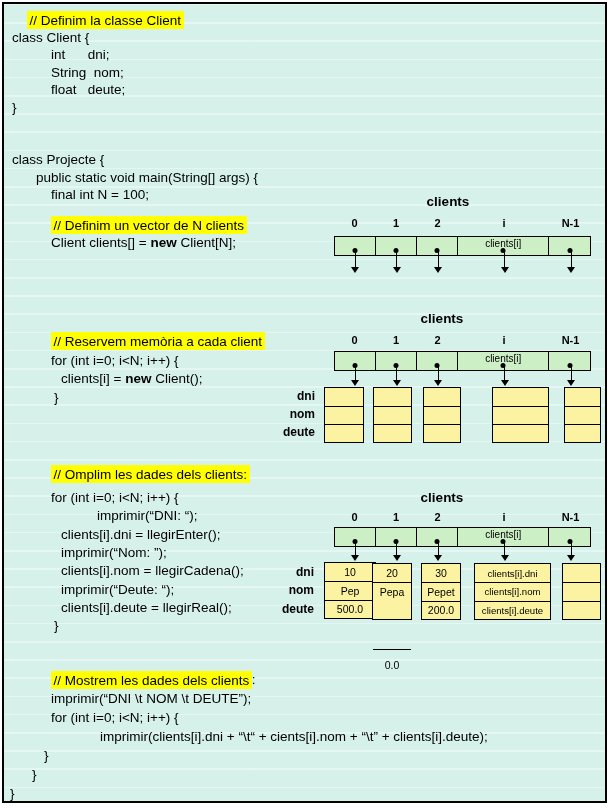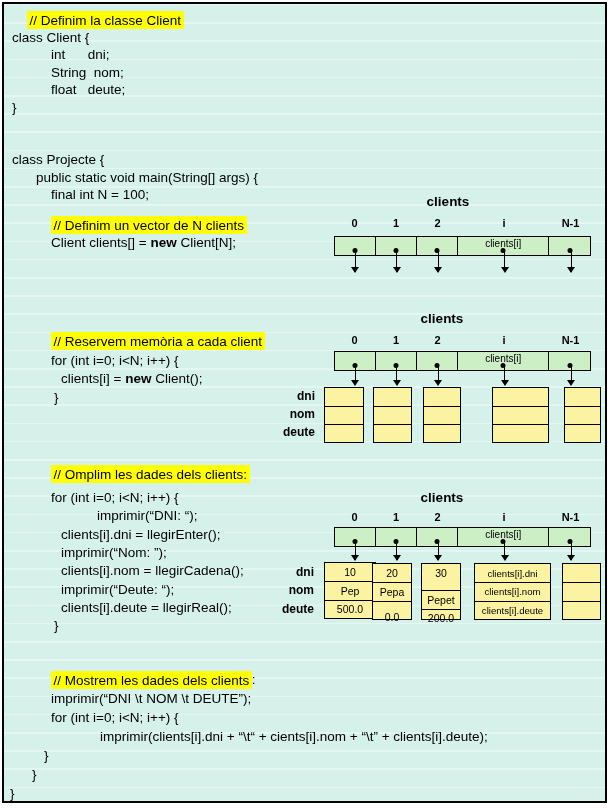--- a/index.html
+++ b/index.html
@@ -237,25 +237,25 @@
     <div class="flabel" style="left: 268px; top: 586.45px;">nom</div>
     <div class="flabel" style="left: 268px; top: 604.75px;">deute</div>
     <div class="rec" style="left: 320px; top: 558px; width: 52px; height: 56.9px;">
       <div class="rec-row first" style="height: 18.3px;">10</div>
       <div class="rec-row" style="height: 18.3px;">Pep</div>
       <div class="rec-row" style="height: 18.3px;">500.0</div>
     </div>
     <div class="rec" style="left: 368px; top: 559px; width: 40px; height: 56.9px;">
       <div class="rec-row first" style="height: 18.3px;">20</div>
       <div class="rec-row" style="height: 18.3px;">Pepa</div>
-      <div class="rec-row" style="height: 31px;">0.0</div>
+      <div class="rec-row" style="height: 31px; margin-top: 48px;">0.0</div>
     </div>
     <div class="rec" style="left: 417px; top: 559px; width: 40px; height: 56.9px;">
       <div class="rec-row first" style="height: 18.3px;">30</div>
-      <div class="rec-row" style="height: 18.3px; margin-top: 8px;">Pepet</div>
+      <div class="rec-row" style="height: 18.3px;">Pepet</div>
       <div class="rec-row" style="height: 18.3px;">200.0</div>
     </div>
     <div class="rec" style="left: 470px; top: 559px; width: 77px; height: 56.9px;">
       <div class="rec-row first" style="height: 18.3px; font-size: 9.6px;">clients[i].dni</div>
       <div class="rec-row" style="height: 18.3px; font-size: 9.6px;">clients[i].nom</div>
       <div class="rec-row" style="height: 18.3px; font-size: 9.6px;">clients[i].deute</div>
     </div>
     <div class="rec" style="left: 558px; top: 559px; width: 39px; height: 56.9px;">
       <div class="rec-row first" style="height: 18.3px;"></div>
       <div class="rec-row" style="height: 18.3px;"></div>

